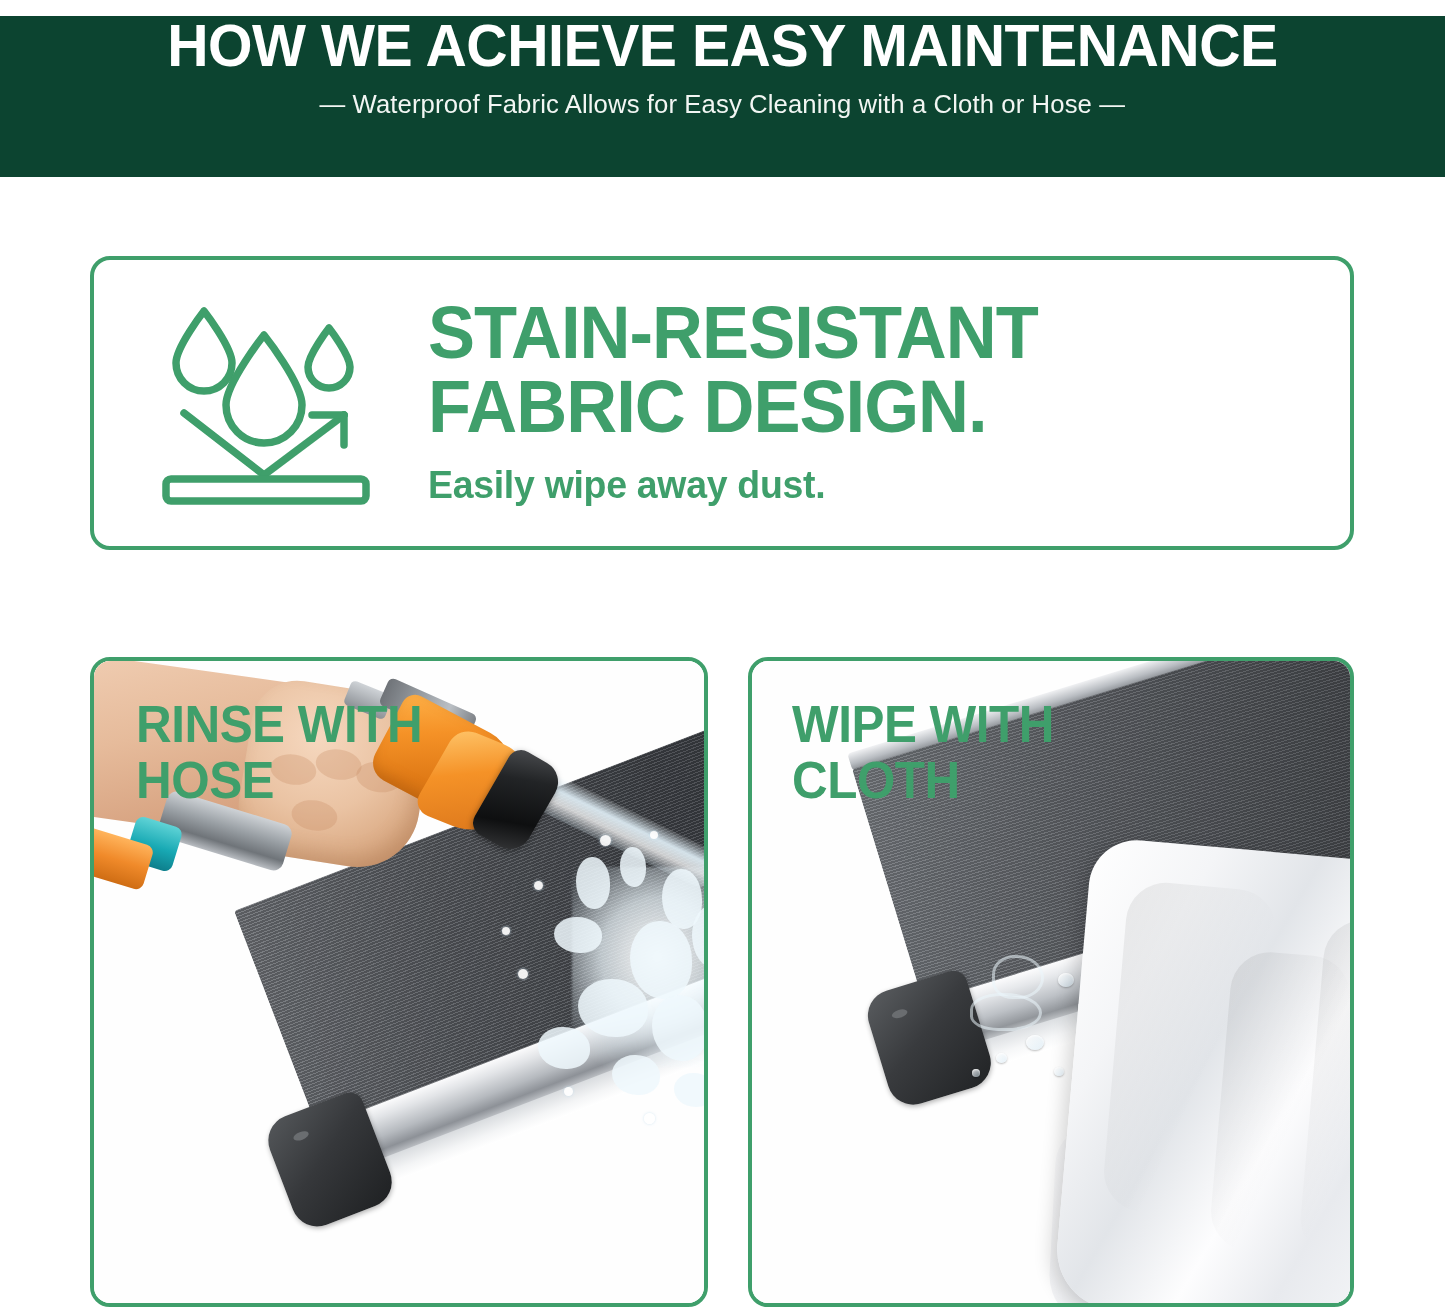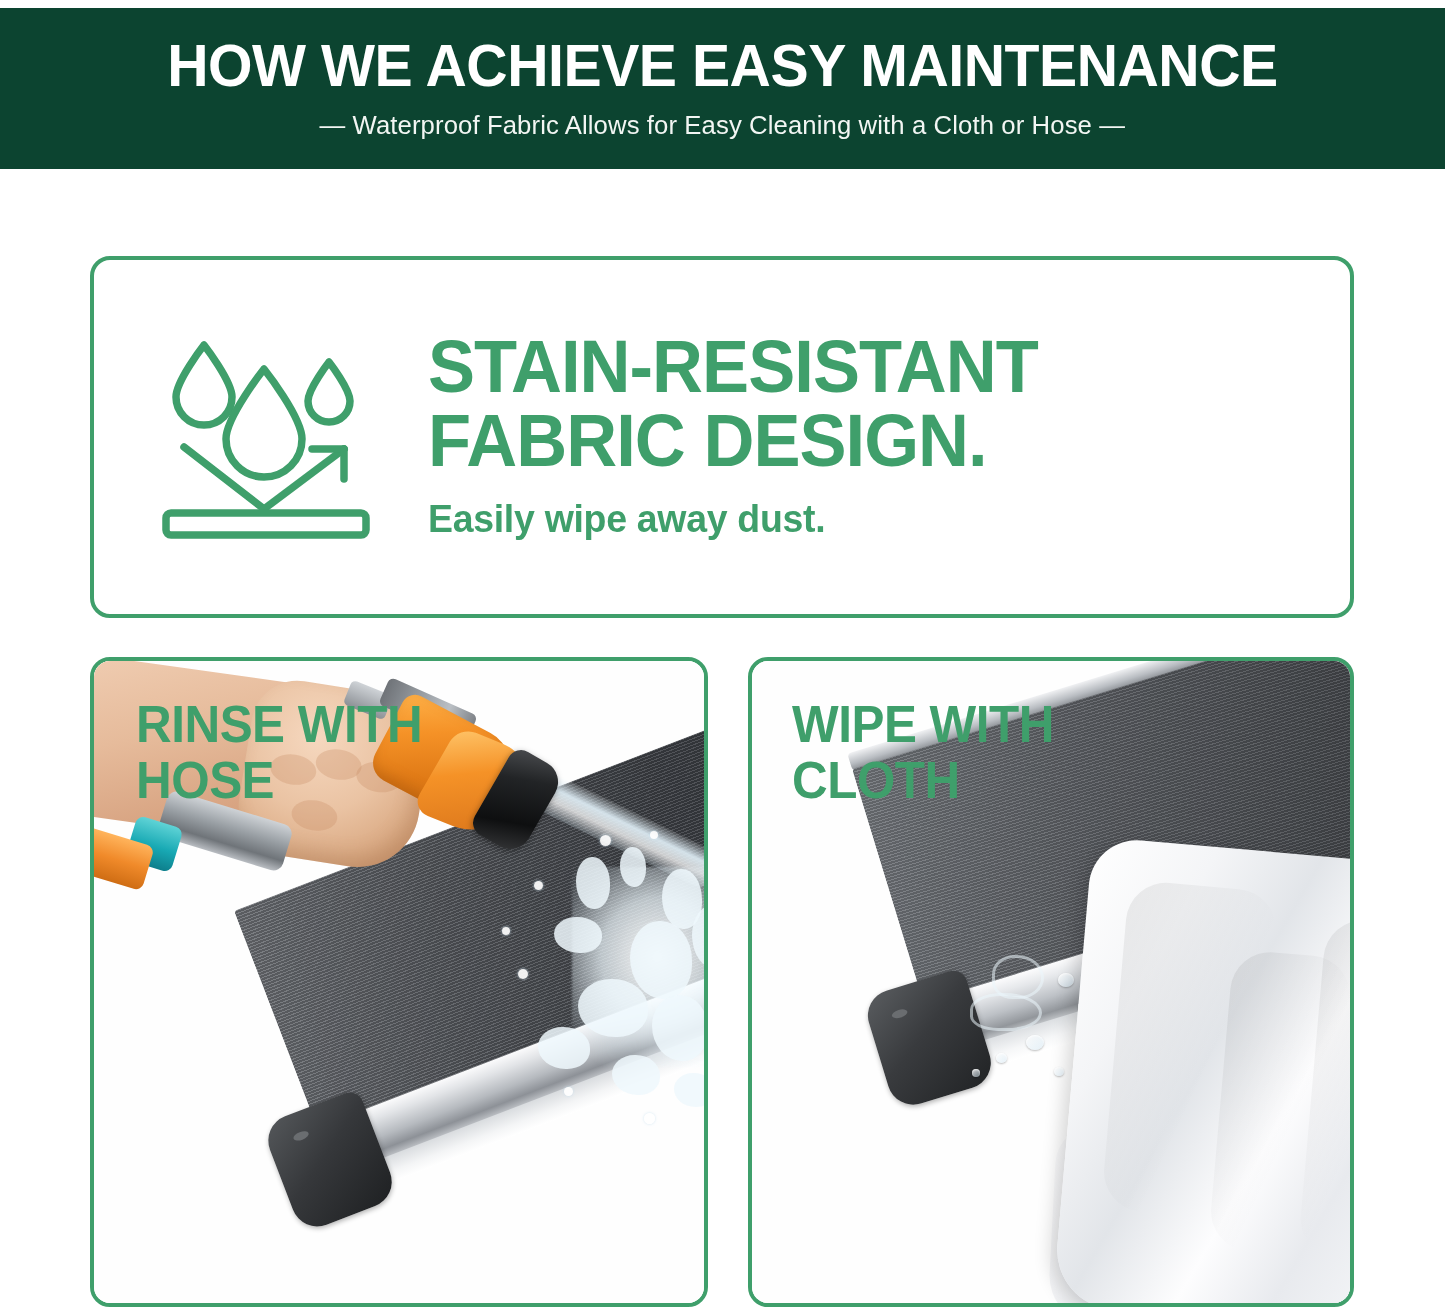--- a/index.html
+++ b/index.html
@@ -10,25 +10,25 @@
     overflow:hidden;
   }
   #page {
     position:relative;
     width:1445px; height:1316px;
     background:#ffffff;
   }
 
   
   .header {
-    position:absolute; left:0; top:8px;
+    position:absolute; left:0; top:16px;
     width:1445px; height:161px;
     background:#0c4430;
     display:flex; flex-direction:column;
-    align-items:center; justify-content:center;
+    align-items:center; 
   }
   .header-title {
     color:#ffffff;
     font-size:59px;
     font-weight:bold;
     letter-spacing:-0.5px;
     line-height:1.02;
     transform:scaleX(0.97);
     text-align:center;
     white-space:nowrap;
@@ -44,21 +44,21 @@
   }
 
   
   .card {
     position:absolute;
     border:4px solid #3f9f6b;
     border-radius:20px;
     background:#ffffff;
     overflow:hidden;
   }
-  #card-top   { left:90px;  top:256px; width:1264px; height:362px; }
+  #card-top   { left:90px;  top:256px; width:1264px; height:294px; }
   #card-left  { left:90px;  top:657px; width:618px;  height:650px; }
   #card-right { left:748px; top:657px; width:606px;  height:650px; }
 
   
   .top-inner {
     display:flex; align-items:center;
     height:100%;
     padding-left:52px;
   }
   .icon-wrap {

